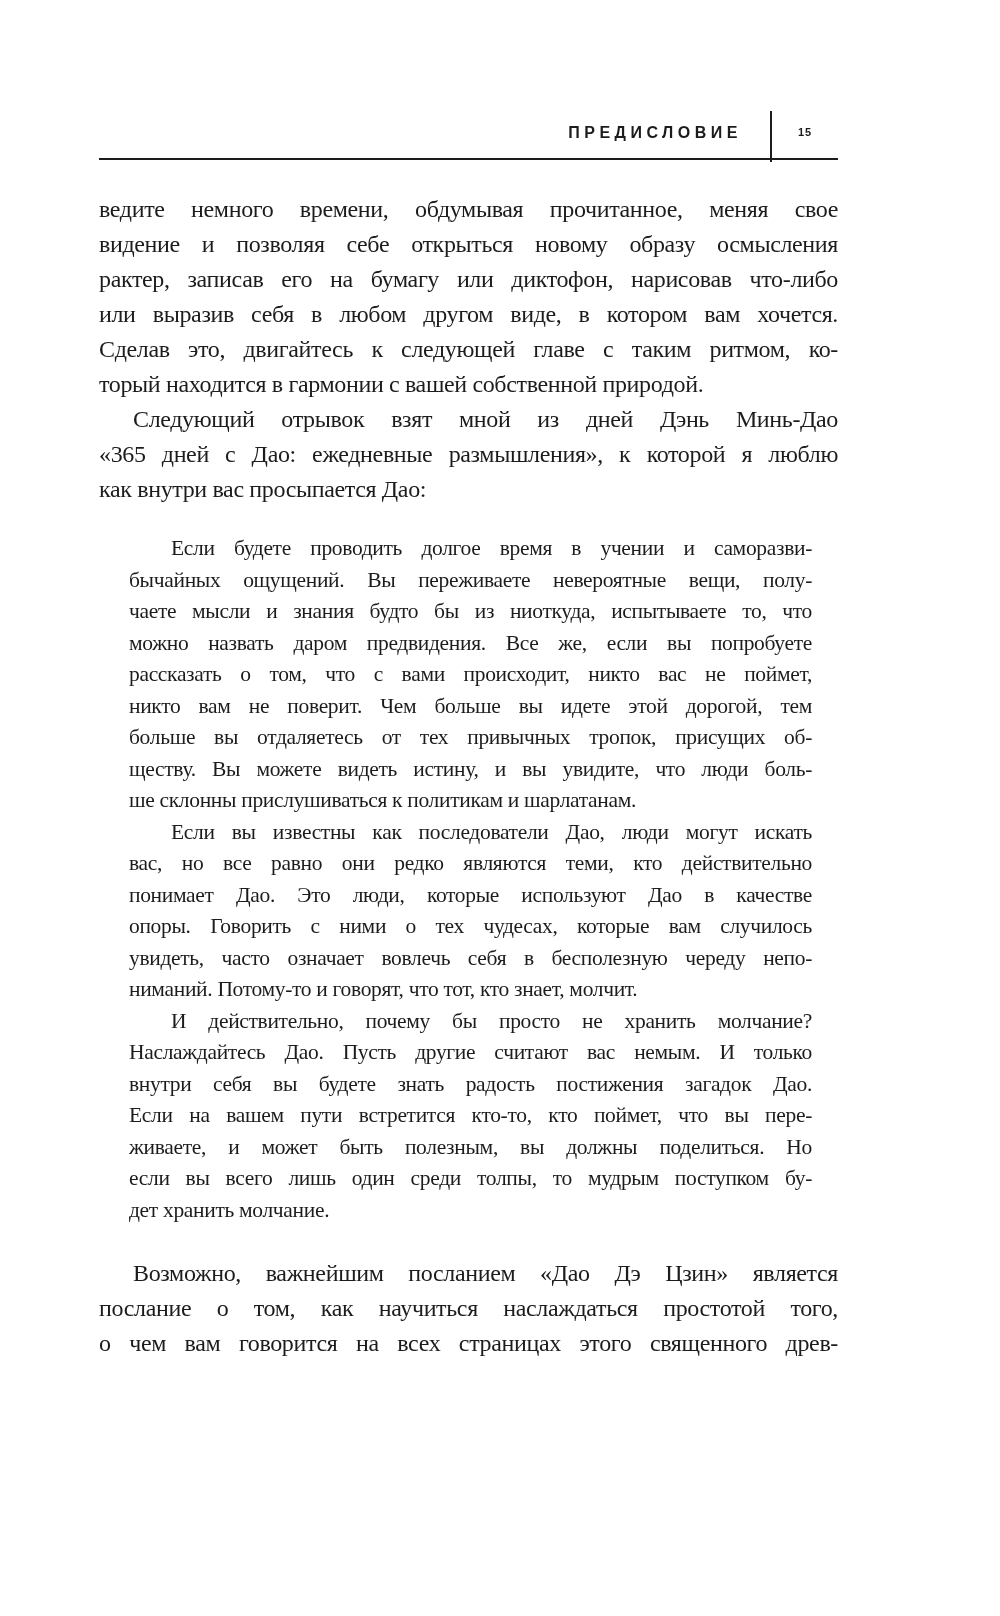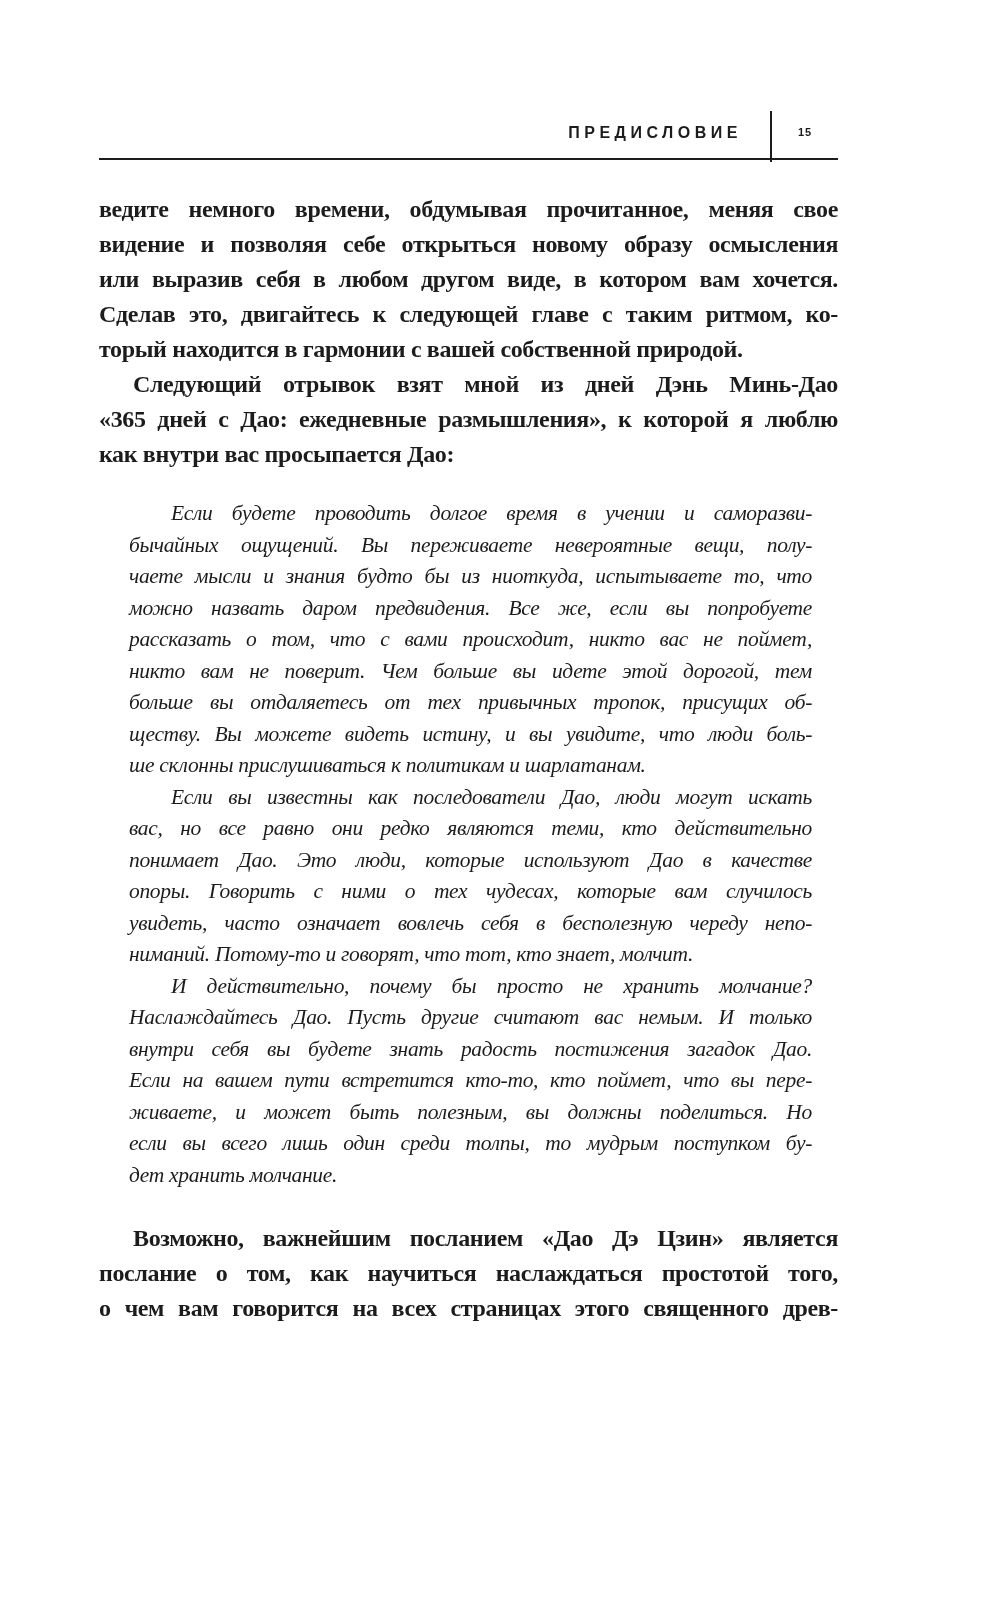--- a/index.html
+++ b/index.html
@@ -67,28 +67,26 @@
   .content {
     position: absolute;
     left: 99px;
     top: 192px;
     width: 739px;
   }
   .para { letter-spacing: -0.015em; }
   .para.body {
     font-size: 24px;
     line-height: 35px;
-    font-weight: bold;
   }
   .para.quote {
     font-size: 21.5px;
     line-height: 31.5px;
     margin-left: 30px;
     margin-right: 26px;
-    font-style: italic;
   }
   .para.quote-start { margin-top: 26px; }
   .para.after-quote { margin-top: 30px; }
   .tline {
     text-align: justify;
     text-align-last: justify;
     white-space: normal;
   }
   .tline.endline { text-align-last: left; }
   .body .tline.indent { text-indent: 34px; }
@@ -102,20 +100,21 @@
     <span class="running-title">ПРЕДИСЛОВИЕ</span>
     <span class="header-divider"></span>
     <span class="page-number">15</span>
     <span class="header-rule"></span>
   </div>
 
   <div class="content" id="content">
       <div class="para body">
         <div class="tline">ведите немного времени, обдумывая прочитанное, меняя свое</div>
         <div class="tline">видение и позволяя себе открыться новому образу осмысления</div>
+        <div class="tline">рактер, записав его на бумагу или диктофон, нарисовав что-либо</div>
         <div class="tline">или выразив себя в любом другом виде, в котором вам хочется.</div>
         <div class="tline">Сделав это, двигайтесь к следующей главе с таким ритмом, ко-</div>
         <div class="tline endline">торый находится в гармонии с вашей собственной природой.</div>
       </div>
       <div class="para body">
         <div class="tline indent">Следующий отрывок взят мной из дней Дэнь Минь-Дао</div>
         <div class="tline">«365 дней с Дао: ежедневные размышления», к которой я люблю</div>
         <div class="tline endline">как внутри вас просыпается Дао:</div>
       </div>
       <div class="para quote quote-start">

